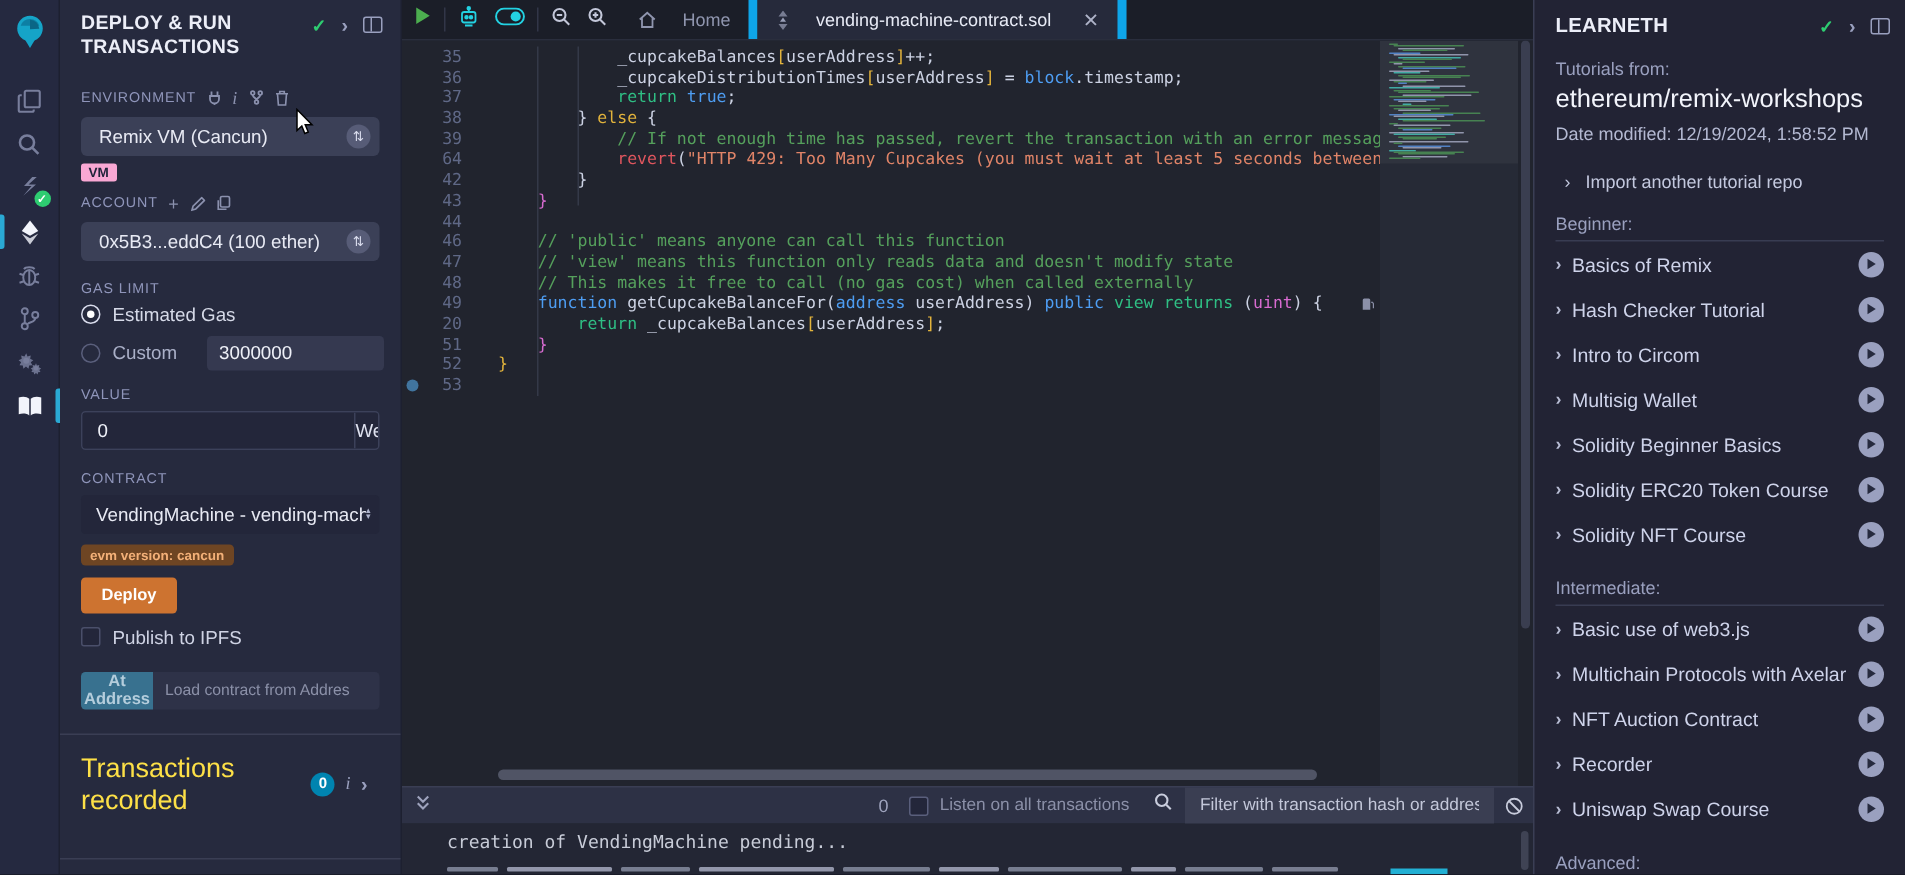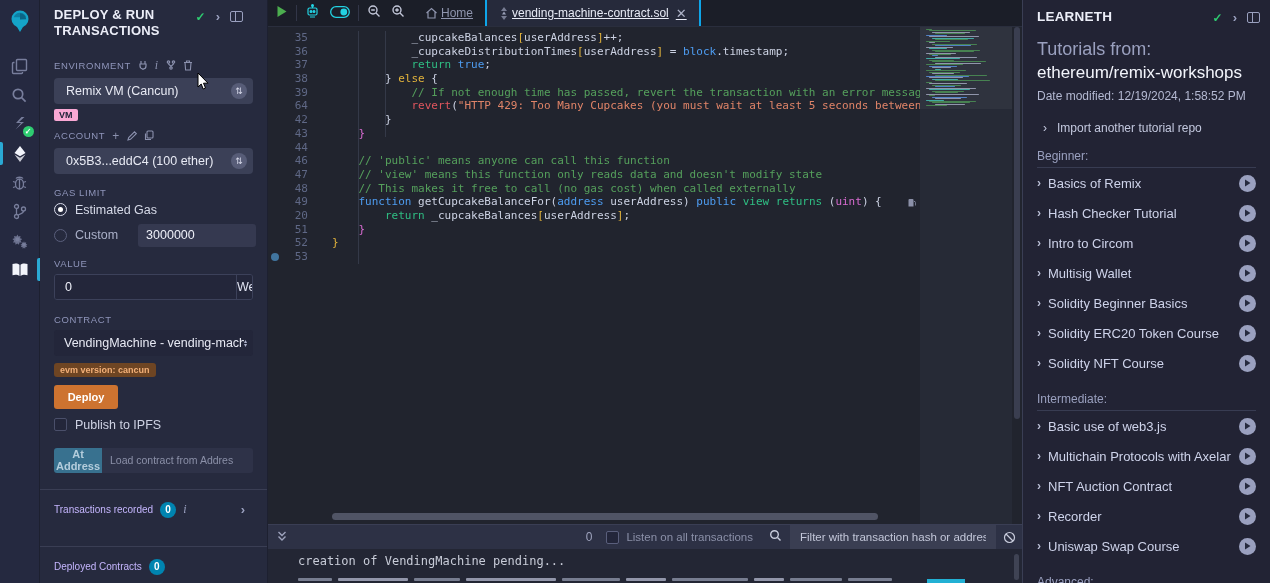--- a/index.html
+++ b/index.html
@@ -18,21 +18,21 @@
   .iconbar{width:40px;background:var(--iconbar);display:flex;flex-direction:column;align-items:center;flex:none;border-right:1px solid #1d2030;}
   .iconbar .logo{margin:8px 0 14px;}
   .ib-item{position:relative;width:40px;height:29px;display:flex;align-items:center;justify-content:center;color:#787e9c;}
   .ib-item.active{color:#f2f4fb;}
   .ib-item .abar{position:absolute;left:0;top:3px;width:3px;height:23px;background:#2aa9d4;border-radius:0 2px 2px 0;}
   .ib-item .abar-r{position:absolute;right:0;top:3px;width:3px;height:23px;background:#2aa9d4;border-radius:2px 0 0 2px;}
   .ib-item .badge-ok{position:absolute;right:6px;bottom:2px;width:11px;height:11px;border-radius:50%;background:#2ecc71;color:#fff;font-size:8px;line-height:11px;text-align:center;font-weight:bold;}
 
   
   .sidepanel{width:228px;background:var(--panel);flex:none;display:flex;flex-direction:column;font-size:12px;border-right:1px solid #1d2030;position:relative;}
-  .sp-head{display:flex;align-items:flex-start;padding:7px 24px 4px 14px;}
+  .sp-head{display:flex;align-items:flex-start;padding:7px 12px 4px 14px;}
   .sp-title{font-size:13px;font-weight:bold;color:#eceef8;line-height:1.25;letter-spacing:.2px;flex:1;}
   .head-ico{display:flex;gap:10px;align-items:center;margin-top:2px;color:#9aa0bf;}
   .check{color:#2ecc71;font-weight:bold;font-size:12px;}
   .chev{color:#9aa0bf;font-size:13px;font-weight:bold;}
   .sp-body{padding:6px 14px 0 14px;}
   .fld-label{font-size:9.5px;letter-spacing:.6px;color:var(--label);display:flex;align-items:center;gap:7px;margin:8px 0 5px;}
   .fld-label .mi{color:#8b91ae;display:inline-flex;}
   .selectbox{height:26px;background:var(--dropdown);border-radius:4px;display:flex;align-items:center;padding:0 6px 0 12px;font-size:12.5px;color:#e8eaf4;}
   .selectbox .grow{flex:1;white-space:nowrap;overflow:hidden;}
   .circlebtn{width:16px;height:16px;border-radius:50%;background:#575c77;color:#d8dbec;font-size:9px;line-height:16px;text-align:center;flex:none;}
@@ -51,30 +51,30 @@
   .evm-badge{display:inline-block;background:#6e4523;color:#f3b078;font-size:9px;font-weight:bold;border-radius:3px;padding:2px 6px;margin-top:7px;}
   .deploy-btn{margin-top:8px;width:64px;height:24px;background:#cd7330;border:none;border-radius:3px;color:#fff;font-weight:bold;font-size:11px;font-family:"Liberation Sans",sans-serif;}
   .chk-row{display:flex;align-items:center;gap:8px;margin-top:9px;}
   .chkbox{width:13px;height:13px;border:1px solid #4a4f6a;border-radius:2px;background:#23263a;}
   .chk-lbl{font-size:12.5px;color:#cfd3e4;}
   .ataddr-row{display:flex;margin-top:16px;height:25px;}
   .ataddr-btn{width:80px;background:#38718f;border:none;border-radius:3px 0 0 3px;color:#b4cddc;font-weight:bold;font-size:11px;font-family:"Liberation Sans",sans-serif;}
   .ataddr-input{flex:1;background:#2e3248;border:none;border-radius:0 3px 3px 0;color:#eef0f8;font-size:10.5px;padding:0 8px;font-family:"Liberation Sans",sans-serif;}
   .ataddr-input::placeholder{color:#8b90a8;}
   .sp-section{border-top:1px solid var(--panel-border);margin-top:16px;padding:12px 14px;display:flex;align-items:center;gap:7px;}
-  .sp-section .t{font-size:10px;color:#c4b5fd;}
+  .sp-section .t{font-size:18px;color:#fde047;}
   .cnt-badge{min-width:16px;height:16px;border-radius:8px;background:#0084b0;color:#fff;font-size:10px;font-weight:bold;line-height:16px;text-align:center;padding:0 4px;}
   .info-i{color:#9aa0bf;font-family:"Liberation Serif",serif;font-style:italic;font-size:12px;}
 
   
   .editorcol{width:754px;flex:none;display:flex;flex-direction:column;background:var(--editor-bg);}
   .tabstrip{height:27px;background:var(--tabstrip);display:flex;align-items:stretch;flex:none;border-bottom:1px solid #2a2e3d;}
   .tool{display:flex;align-items:center;padding:0 8px;gap:10px;}
   .tsep{width:1px;background:#323648;margin:5px 0;}
-  .tab{display:flex;align-items:center;gap:3px;padding:0 12px;font-size:12px;color:#8f95ae;border-right:2px solid #0ea5e9;text-decoration:underline;}
+  .tab{display:flex;align-items:center;gap:17px;padding:0 12px;font-size:12px;color:#8f95ae;border-right:6px solid #0ea5e9;}
   .tab.active{background:var(--tab-active);color:#e8ebf6;}
   .tab .x{color:#aeb3c8;font-size:13px;margin-left:4px;}
 
   .editor-wrap{position:relative;flex:1;overflow:hidden;}
   .code-area{position:absolute;inset:0;padding-top:4px;font-family:"DejaVu Sans Mono","Liberation Mono",monospace;font-size:11px;line-height:13.7px;}
   .code-row{display:flex;height:13.7px;white-space:pre;}
   .marker{width:14px;flex:none;position:relative;}
   .bp-dot{position:absolute;left:3px;top:3px;width:8px;height:8px;border-radius:50%;background:#41759f;}
   .ln{width:26px;flex:none;text-align:right;color:#5f6886;}
   .codetext{padding-left:24px;flex:none;}
@@ -103,21 +103,21 @@
   .clipped-line{position:absolute;left:30px;bottom:-2px;height:7px;display:flex;gap:6px;align-items:flex-start;opacity:.8;}
   .clipped-line i{display:block;height:3px;border-radius:1px;background:#8d93a8;}
   .clip-btn{position:absolute;left:659px;bottom:0;width:38px;height:4px;background:#22b0d4;}
   .term-vthumb{position:absolute;right:3px;top:5px;width:5px;height:26px;background:#3f4354;border-radius:3px;}
 
   
   .learneth{width:248px;flex:none;background:var(--right-bg);border-left:1px solid #3a3e54;padding:0 0 0 0;overflow:hidden;}
   .le-head{display:flex;align-items:center;padding:8px 10px 4px 14px;}
   .le-title{font-size:13.5px;font-weight:bold;color:#eceef8;flex:1;letter-spacing:.2px;}
   .le-body{padding:10px 14px 0 14px;}
-  .le-from{color:#9aa0bf;font-size:18px;}
+  .le-from{color:#9aa0bf;font-size:12px;}
   .le-repo{color:#f2f4fb;font-size:17px;margin-top:3px;}
   .le-date{color:#b4b9d2;font-size:12px;margin-top:6px;}
   .le-import{display:flex;align-items:center;gap:10px;color:#c3c8de;font-size:12px;margin:18px 0 8px 6px;}
   .le-sec-label{color:#9aa0bf;font-size:12px;margin-top:14px;padding-bottom:4px;border-bottom:1px solid #383c52;}
   .le-item{display:flex;align-items:center;height:30px;gap:7px;}
   .le-item .ch{color:#b8bdd4;font-weight:bold;font-size:12px;}
   .le-item .lbl{flex:1;color:#ced3ea;font-size:13px;white-space:nowrap;overflow:hidden;}
   .playbtn{width:17px;height:17px;border-radius:50%;background:#9aa0bf;flex:none;display:flex;align-items:center;justify-content:center;}
   .playbtn svg{display:block;}
 

